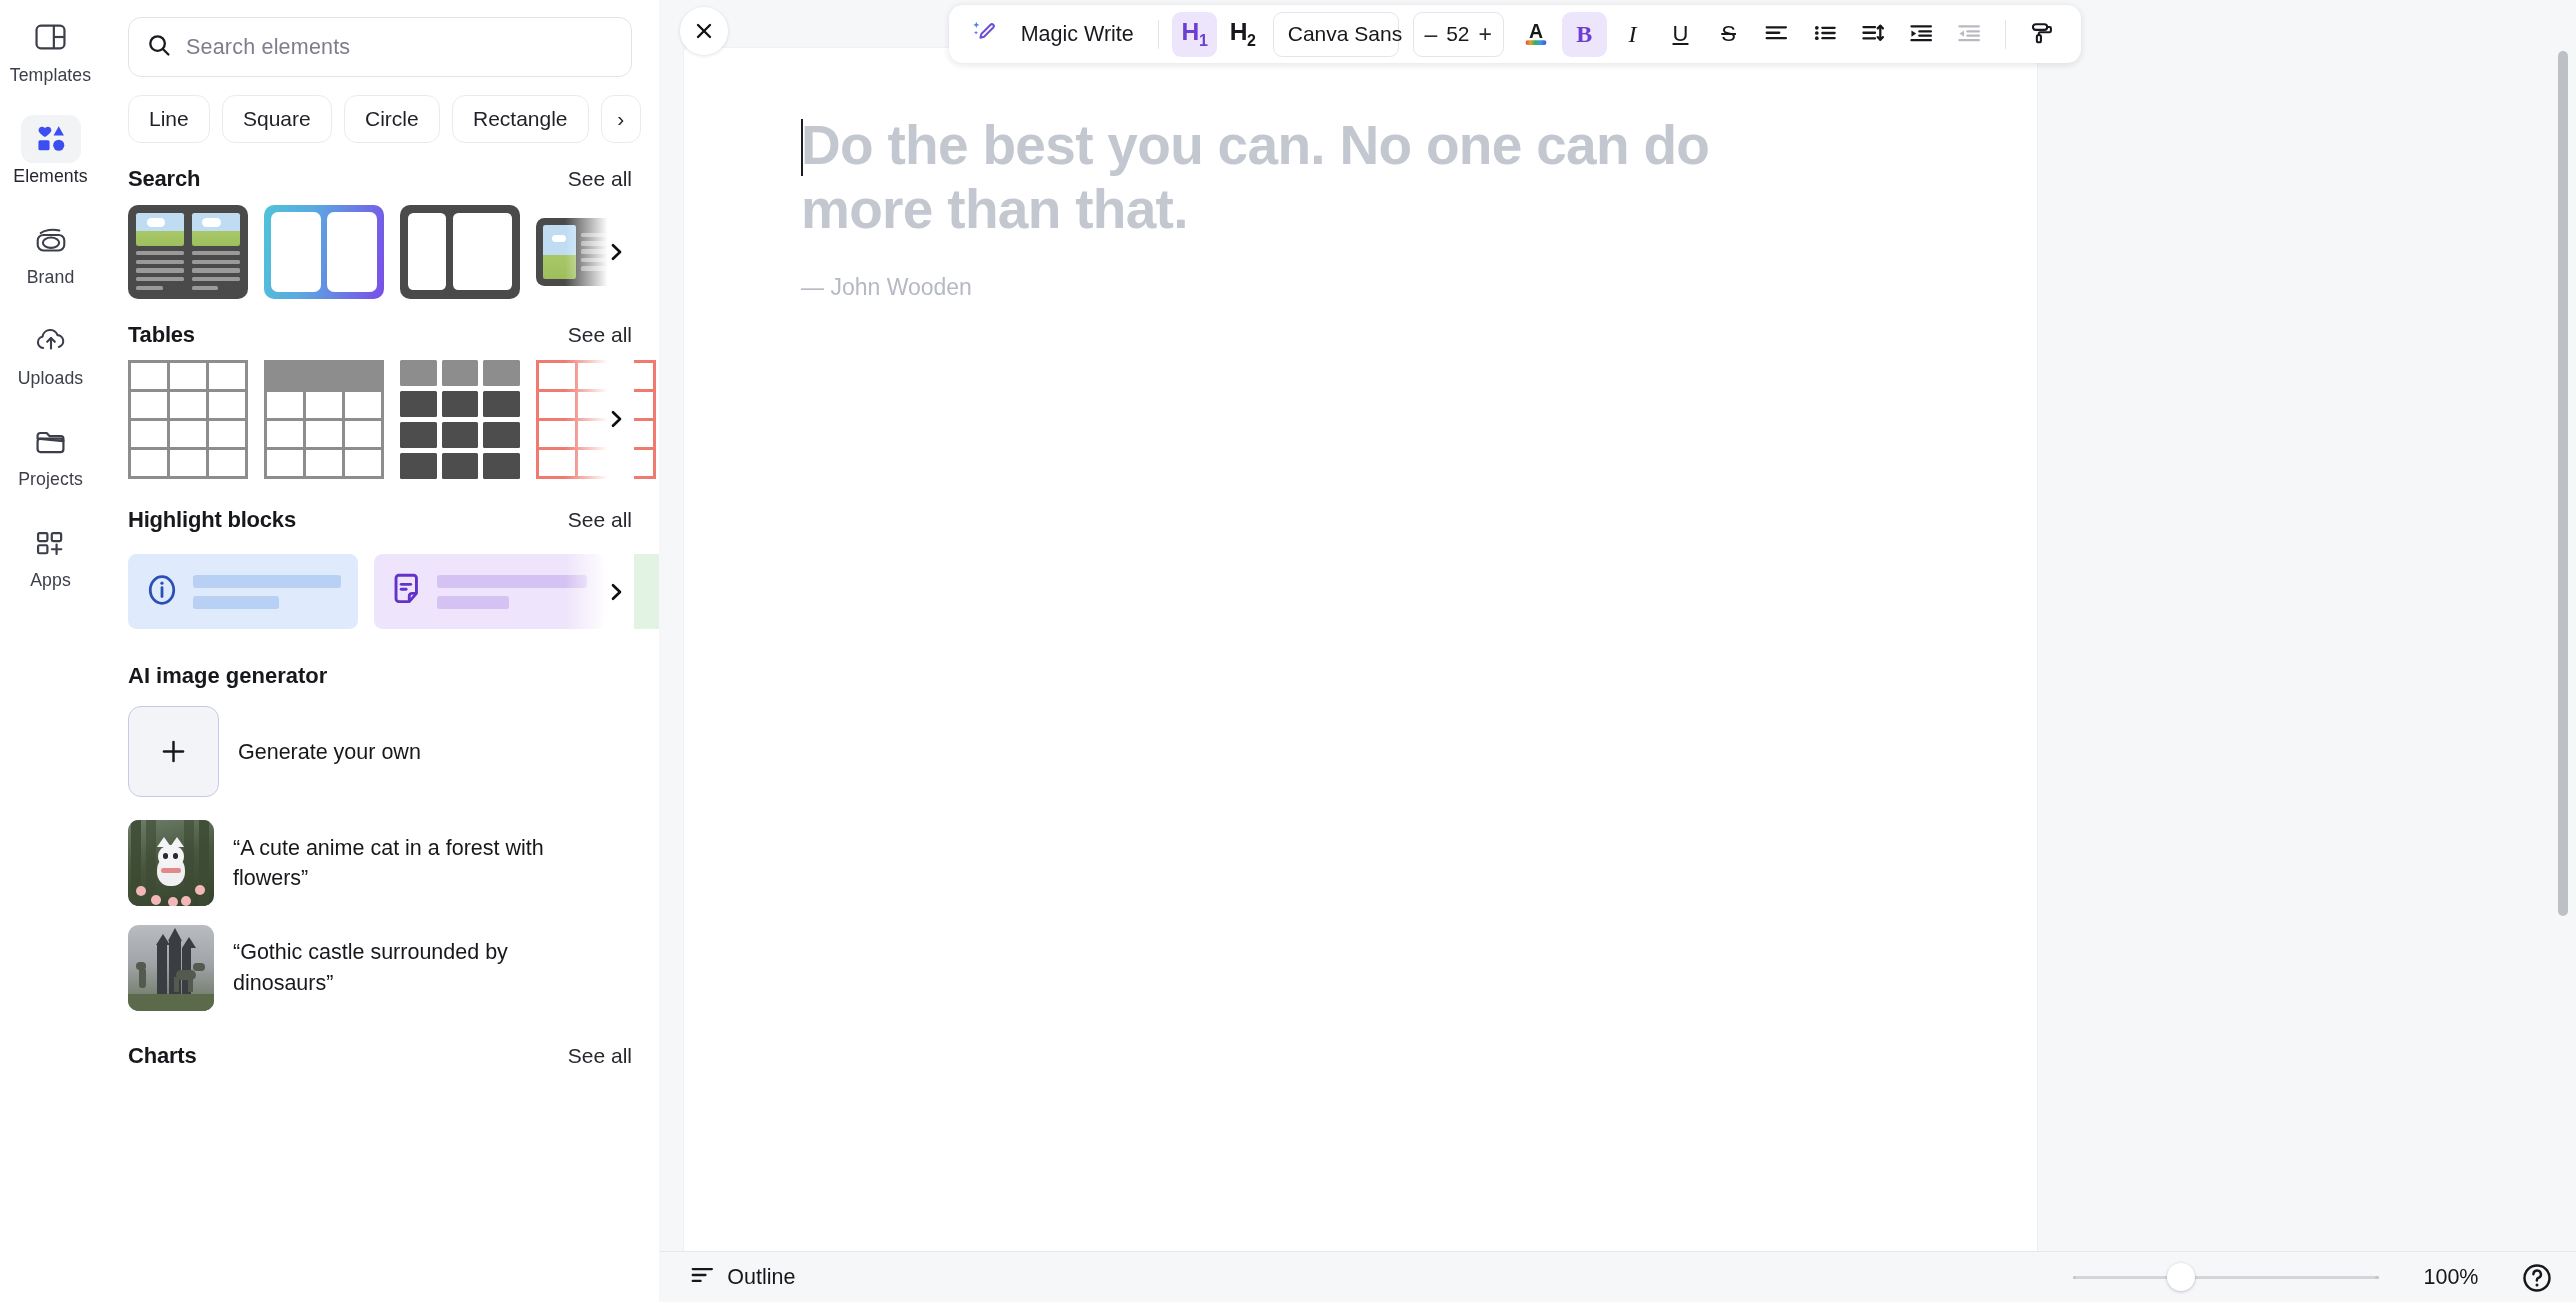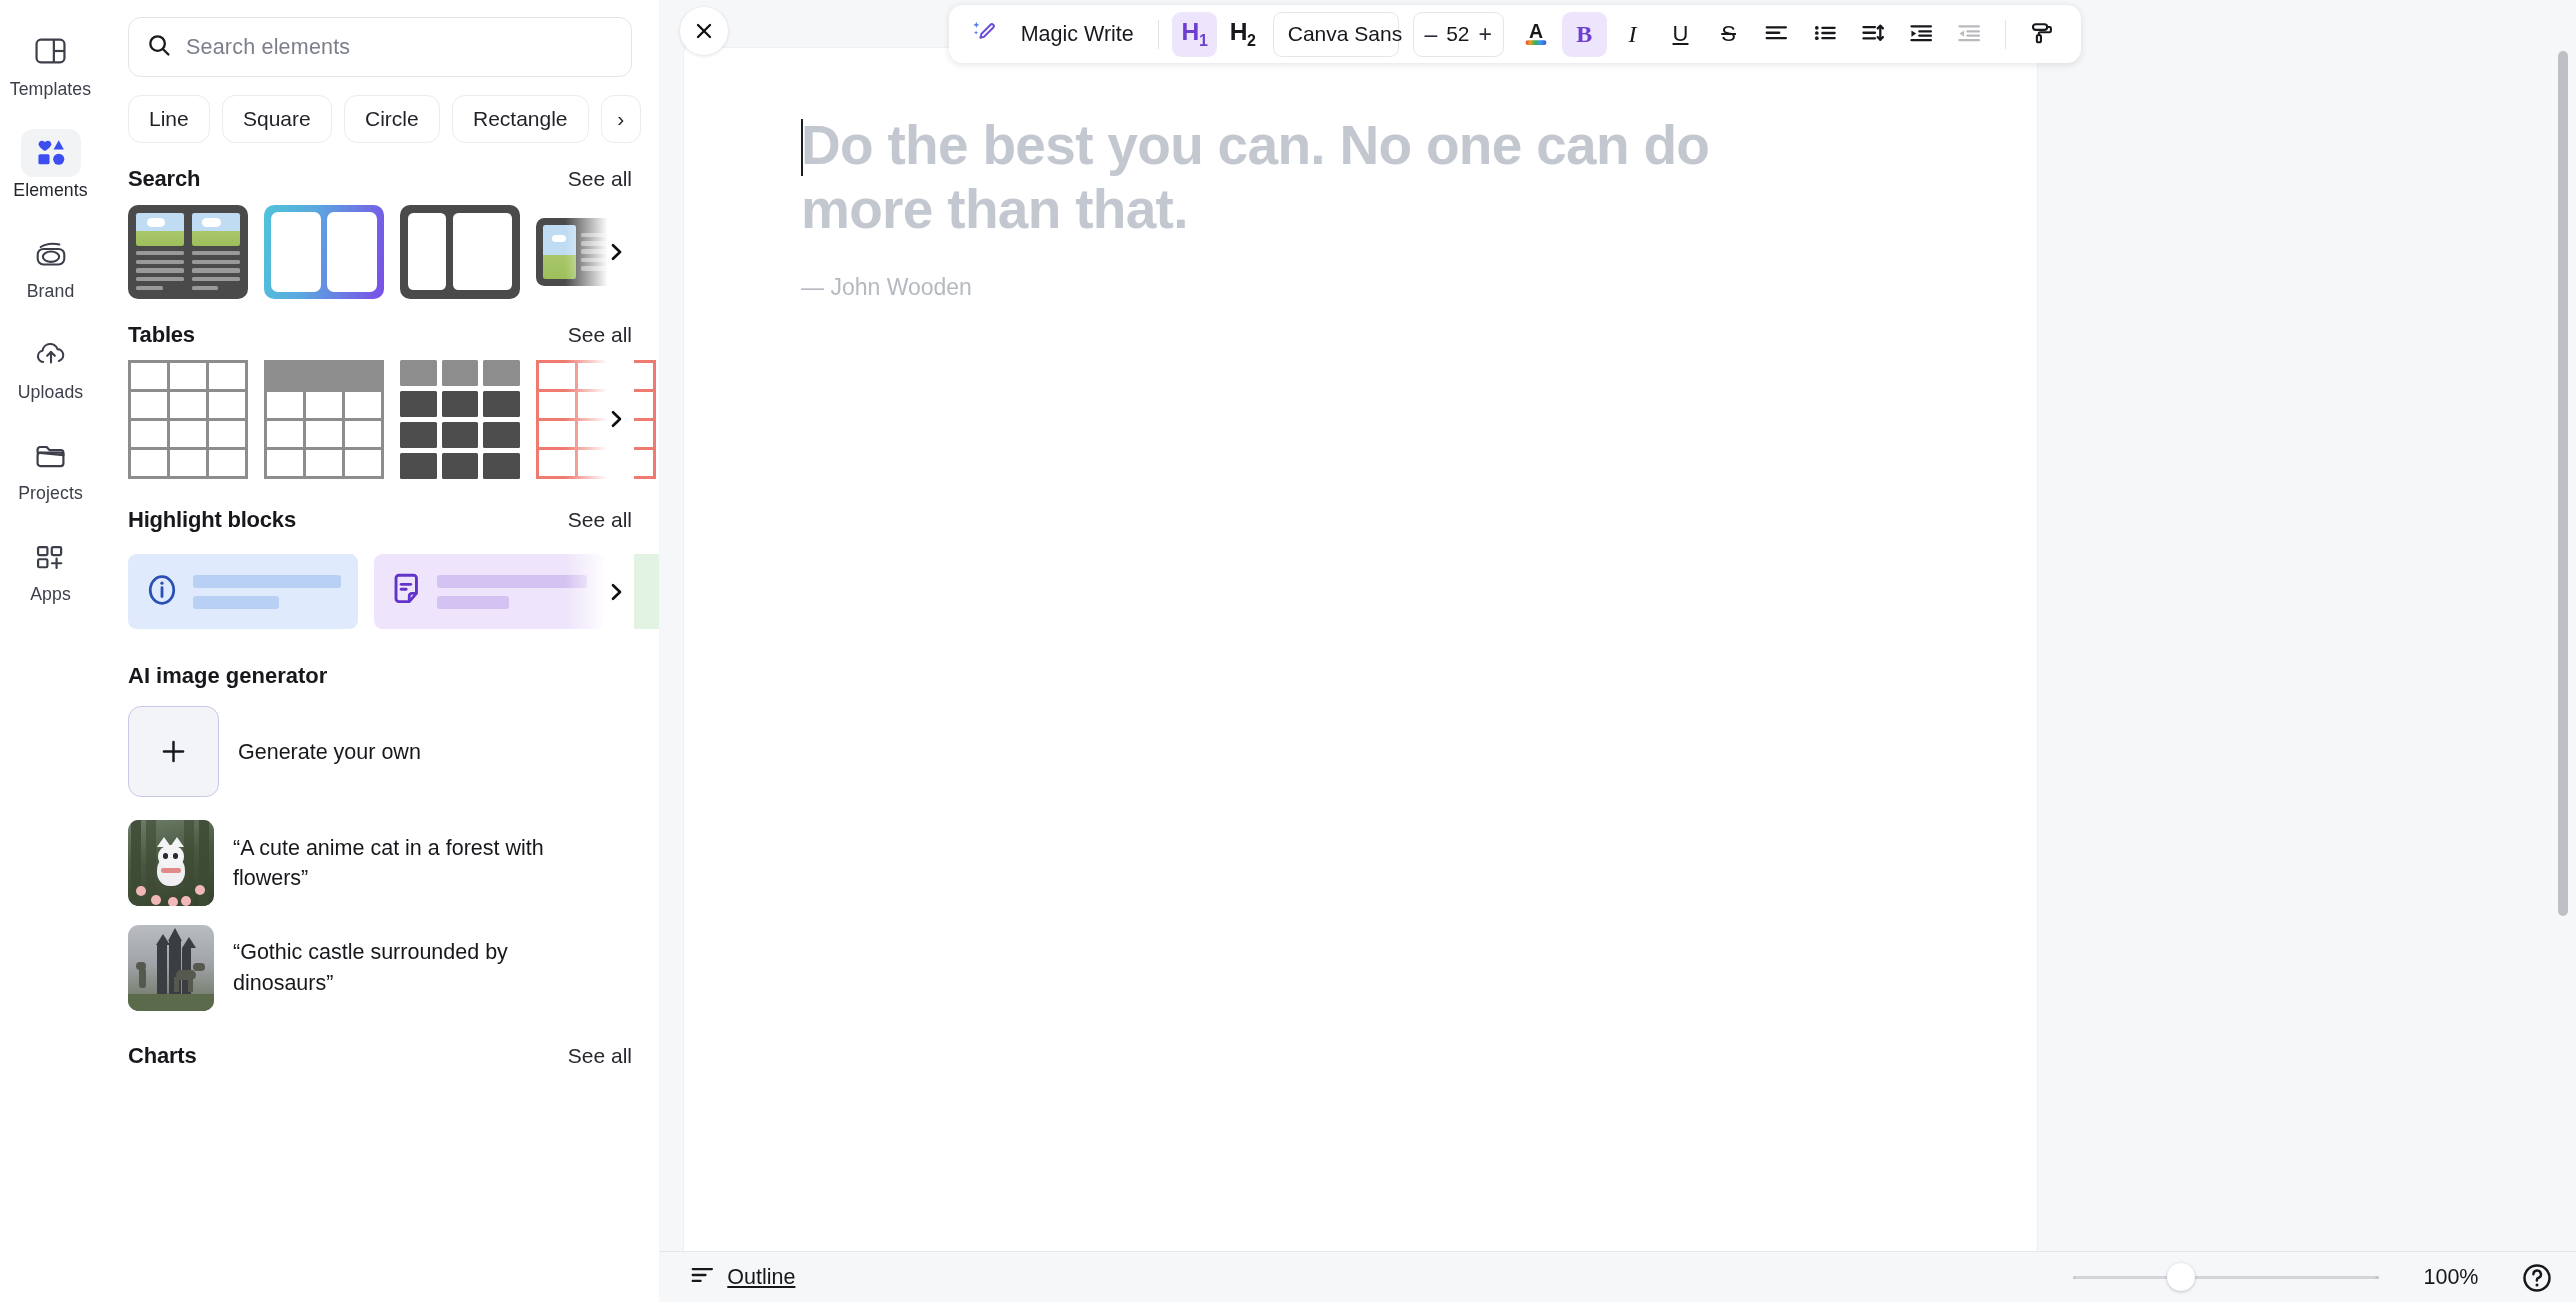--- a/index.html
+++ b/index.html
@@ -9,21 +9,21 @@
     background: #ffffff;
     font-family: "Liberation Sans", sans-serif;
     -webkit-font-smoothing: antialiased;
   }
   #app { position: relative; width: 2576px; height: 1303px; background: #ffffff; }
 
   
   #rail {
     position: absolute; left: 0; top: 0; width: 101px; height: 1303px;
     background: #ffffff; display: flex; flex-direction: column;
-    align-items: center; padding-top: 14px; gap: 3.1px; z-index: 30;
+    align-items: center; gap: 3.1px; z-index: 30;
   }
   .rail-item {
     width: 95px; height: 98px; display: flex; flex-direction: column;
     align-items: center; justify-content: center; cursor: pointer; gap: 5.4px;
     border-radius: 10.8px;
   }
   .rail-ico-box {
     width: 60px; height: 48px; border-radius: 12.3px;
     display: flex; align-items: center; justify-content: center;
   }
@@ -257,21 +257,21 @@
   
   #statusbar {
     position: absolute; left: 659px; right: 0; bottom: 0; height: 52px;
     background: #f6f7f9; border-top: 0.8px solid #e6e7eb;
     display: flex; align-items: center; z-index: 25;
   }
   #outline-btn {
     display: flex; align-items: center; gap: 13px; margin-left: 23px;
     cursor: pointer; padding: 6.1px 7.7px; border-radius: 6.1px;
   }
-  #outline-btn span { font-size: 21.5px; color: #16171b; text-decoration: underline; }
+  #outline-btn span { font-size: 21.5px; color: #16171b; }
   #zoom-grp { margin-left: auto; display: flex; align-items: center; gap: 13px; padding-right: 21.5px; }
   .slider { position: relative; width: 306px; height: 18.4px; display:flex; align-items:center; cursor: pointer; }
   .slider .track { position: absolute; left: 0; right: 0; height: 3.8px; background: #d3d5da; border-radius: 2.3px; }
   .slider .cap { position: absolute; width: 3.8px; height: 3.8px; background: #c3c6cb; border-radius: 50%; }
   .slider .knob {
     position: absolute; left: 94px; width: 28px; height: 28px; border-radius: 50%;
     background: #fff; box-shadow: 0 0.8px 3.1px rgba(20,20,40,.26); cursor: grab;
   }
   #zoom-val { font-size: 21.5px; color: #16171b; margin-left: 32px; font-weight: 400; }
   #help-btn { margin-left: 28px; width: 35px; height: 35px; display: flex; align-items:center; justify-content:center; cursor: pointer; }

